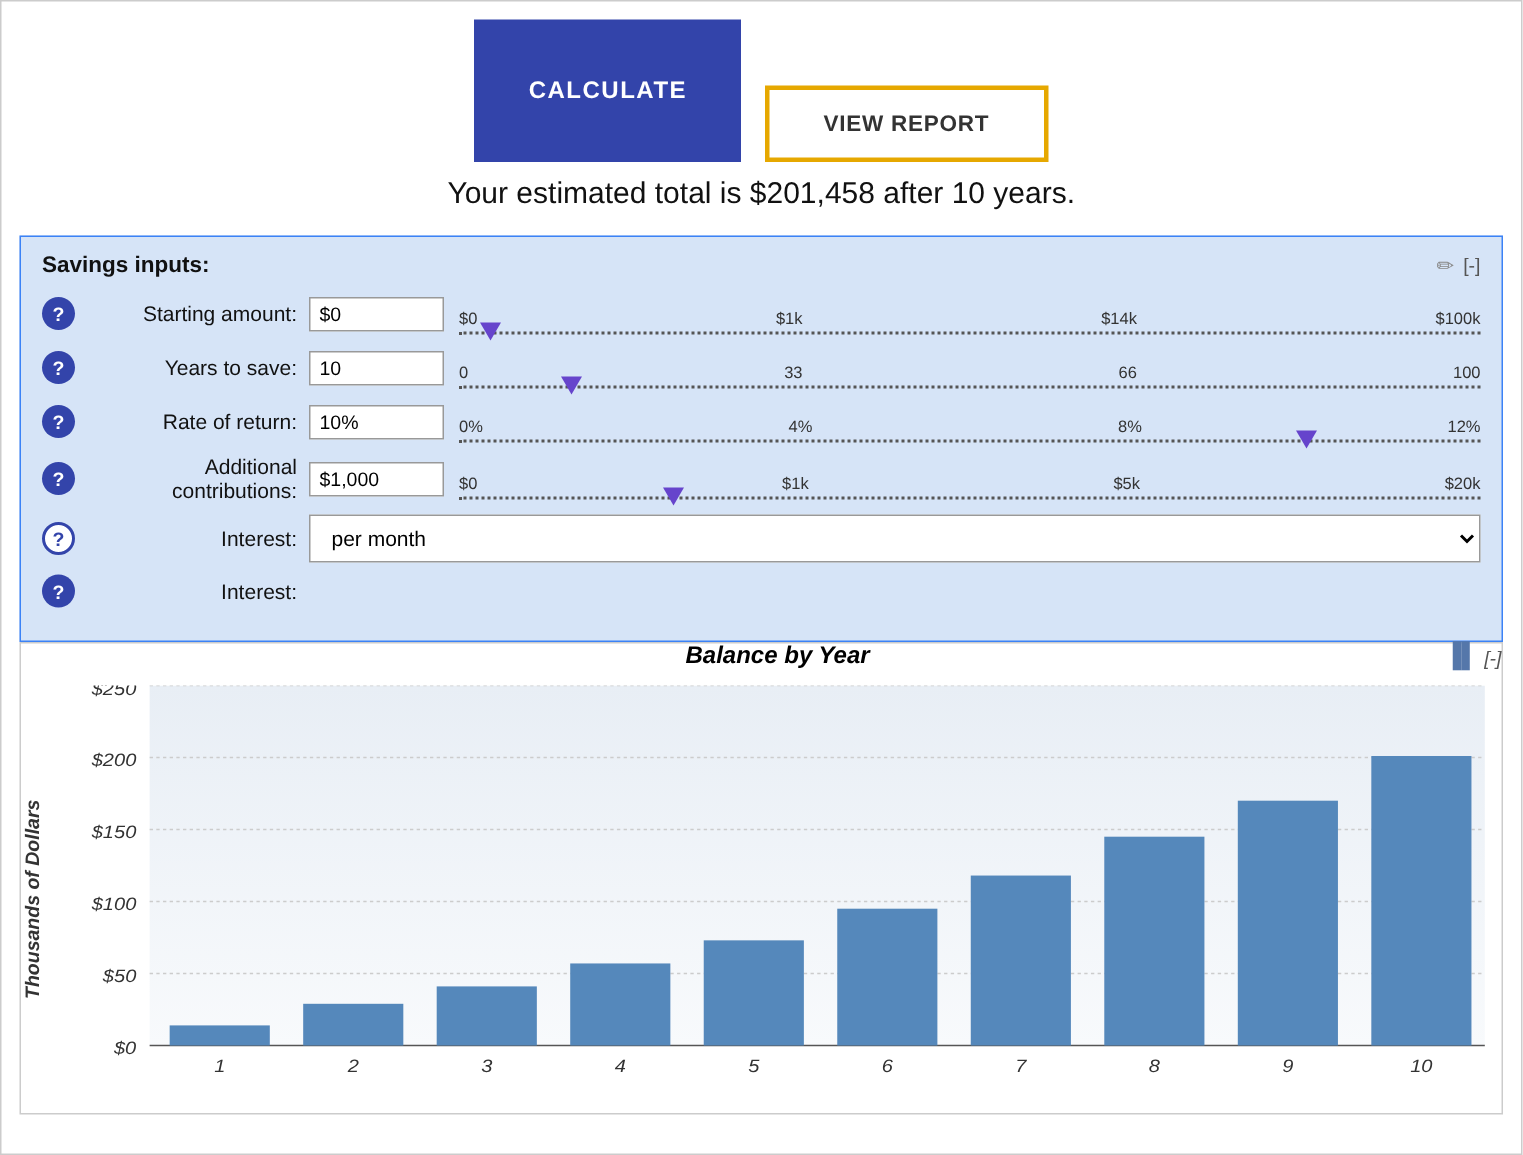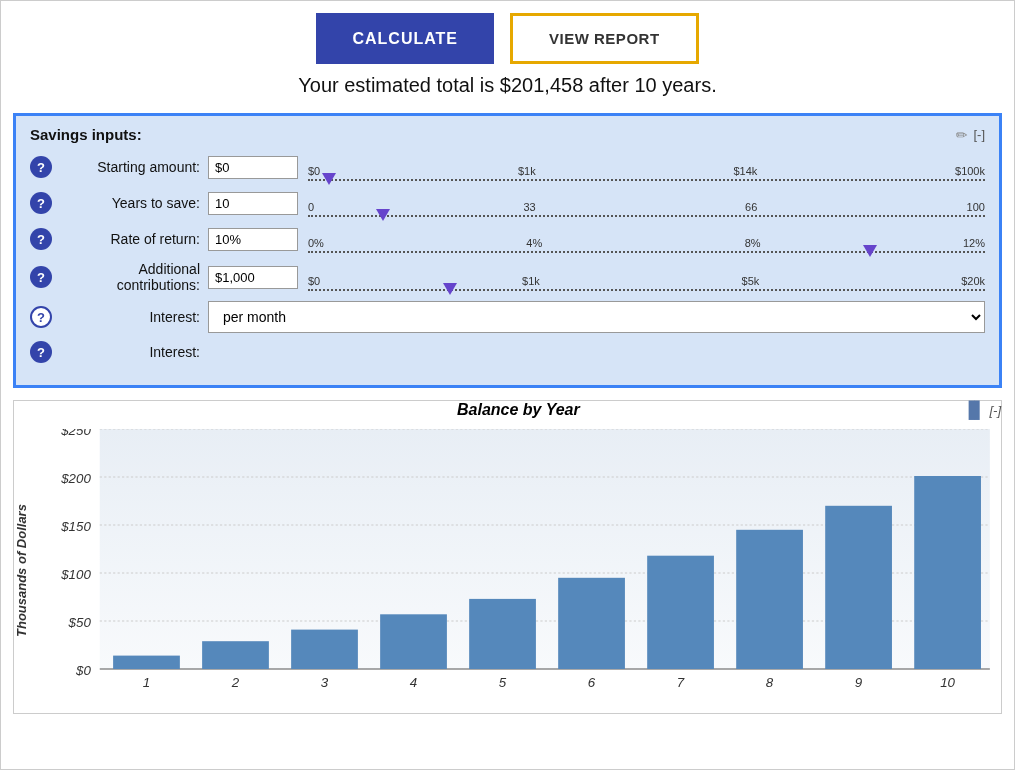--- a/index.html
+++ b/index.html
@@ -31,36 +31,37 @@
     }
     .btn-view-report {
       background: #fff;
       color: #333;
       font-weight: bold;
       font-size: 15px;
       letter-spacing: 0.5px;
       padding: 14px 36px;
       border: 3px solid #e6a800;
       cursor: pointer;
+      margin-top: 44px;
     }
 
     
     .summary-text {
       text-align: center;
       font-size: 20px;
       margin-bottom: 16px;
       color: #111;
     }
 
     
     .savings-panel {
       background: #d6e4f7;
-      border: 3px solid #3b82f6;
+      border: 1px solid #3b82f6;
       padding: 10px 14px 14px 14px;
-      margin-bottom: 12px;
+      margin-bottom: 0;
     }
     .savings-header {
       display: flex;
       justify-content: space-between;
       align-items: center;
       font-weight: bold;
       font-size: 15px;
       margin-bottom: 10px;
       color: #111;
     }

